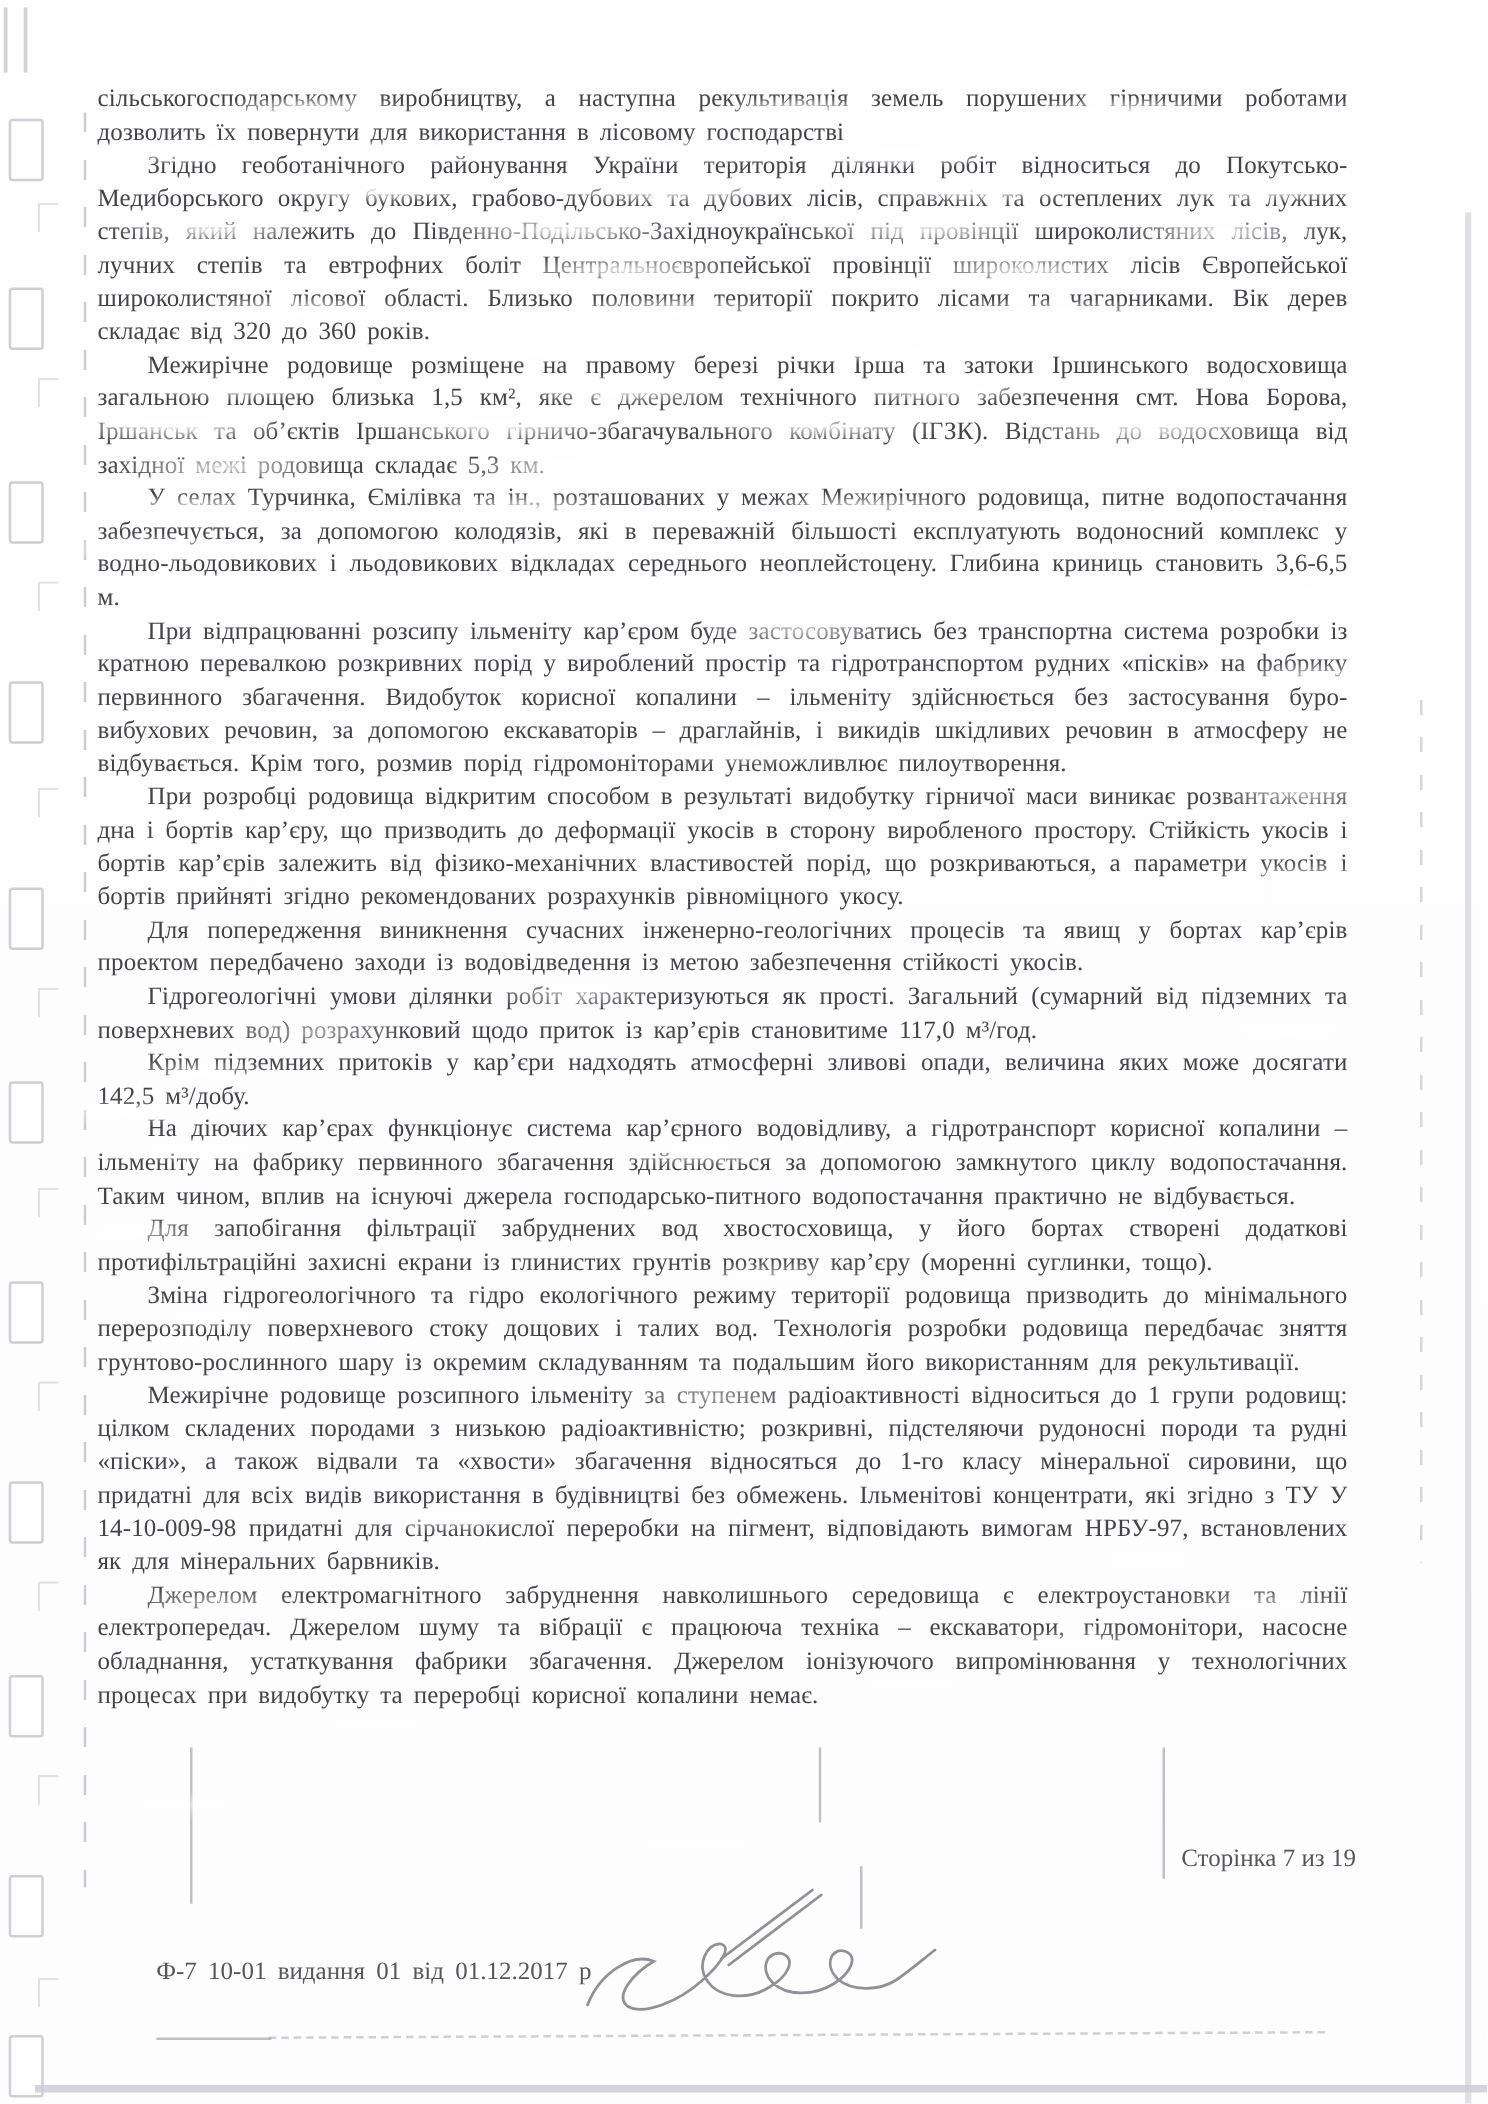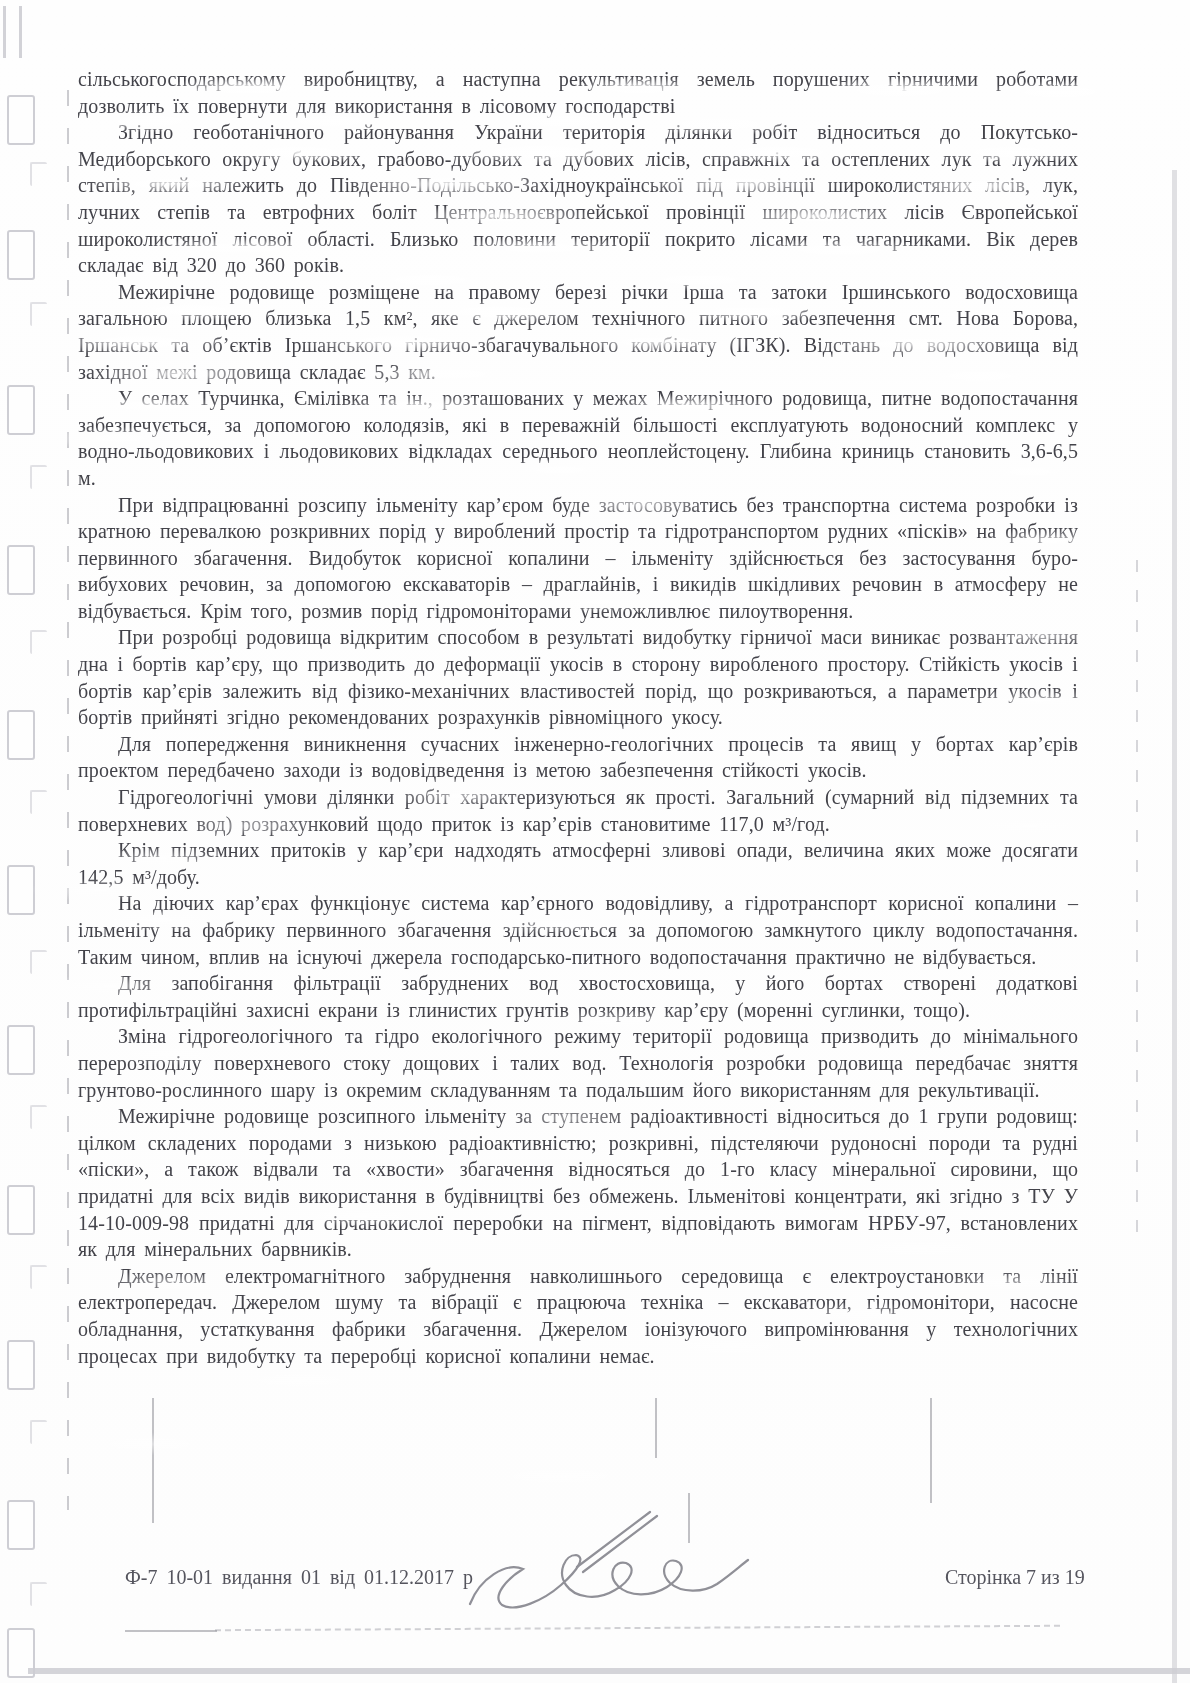--- a/index.html
+++ b/index.html
@@ -100,21 +100,21 @@
       radial-gradient(110px 16px at 170px 1282px,rgba(255,255,255,.5),transparent 72%),
       radial-gradient(110px 16px at 1010px 1282px,rgba(255,255,255,.5),transparent 72%),
       radial-gradient(110px 16px at 860px 1314px,rgba(255,255,255,.5),transparent 72%),
       radial-gradient(110px 16px at 730px 1346px,rgba(255,255,255,.55),transparent 72%),
       radial-gradient(110px 16px at 300px 1380px,rgba(255,255,255,.5),transparent 72%),
       radial-gradient(110px 16px at 150px 1444px,rgba(255,255,255,.5),transparent 72%),
       radial-gradient(120px 16px at 560px 1476px,rgba(255,255,255,.55),transparent 72%);
   }
   
   .footer-code{position:absolute;left:125px;top:1566px;font-size:20px;color:#55555e;word-spacing:.2em;}
-  .footer-page{position:absolute;left:945px;top:1566px;font-size:20px;color:#55555e;}
+  .footer-page{position:absolute;left:945px;top:1476px;font-size:20px;color:#55555e;}
   .sig-svg{position:absolute;left:0;top:0;width:1190px;height:1683px;pointer-events:none;}
 </style>
 </head>
 <body>
 
 <div class="page">
 
   <span class="corner-bar" style="left:3px"></span>
   <span class="corner-bar" style="left:19px"></span>
   <i class="mk" style="top:95px"></i>

